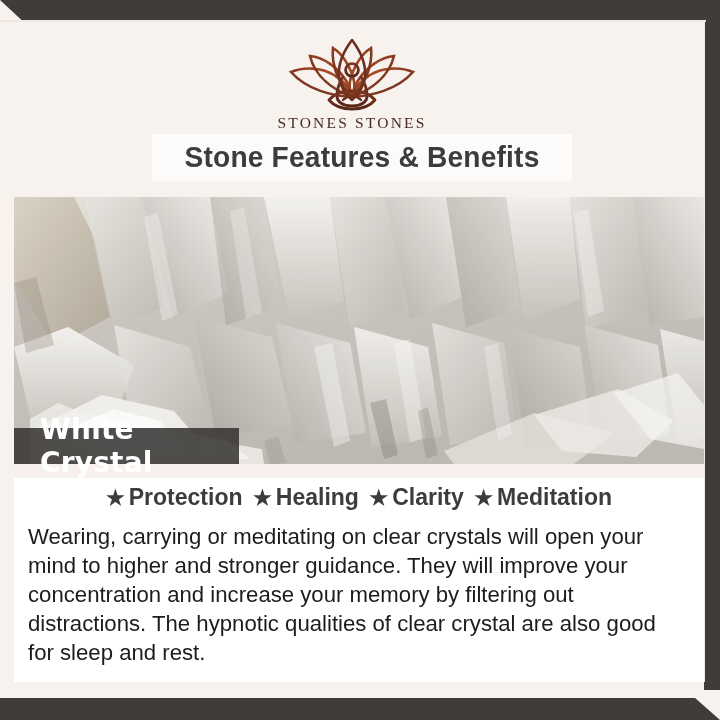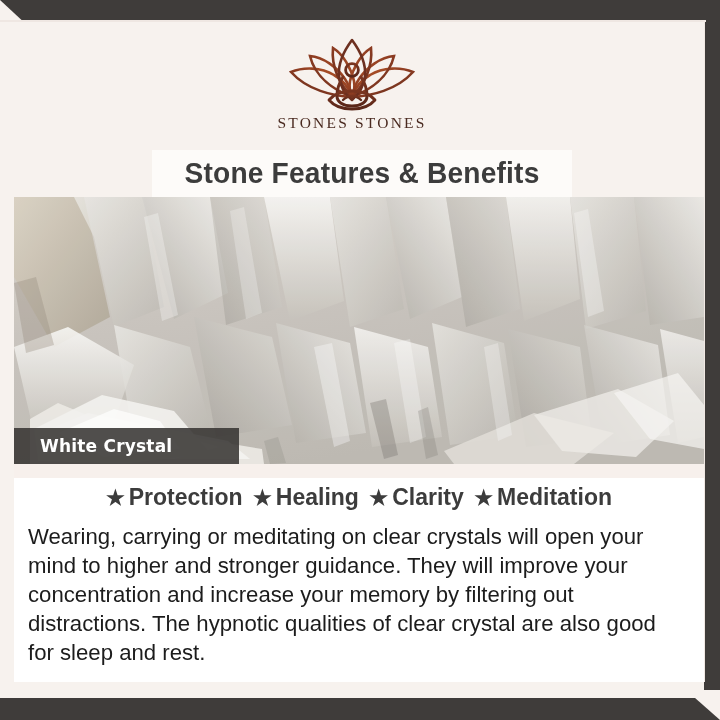--- a/index.html
+++ b/index.html
@@ -102,21 +102,21 @@
     font-size: 15.5px;
     letter-spacing: 2.2px;
     color: #4a2a20;
     text-align: center;
   }
 
   
   .title-banner {
     position: absolute;
     left: 152px;
-    top: 128px;
+    top: 112px;
     width: 420px;
     height: 47px;
     background: #fdfbf9;
     display: flex;
     align-items: center;
     justify-content: center;
     z-index: 6;
   }
   .title-text {
     font-family: "Liberation Sans Narrow", "Liberation Sans", sans-serif;
@@ -147,21 +147,21 @@
     width: 225px;
     height: 36px;
     background: rgba(56,53,51,0.88);
     display: flex;
     align-items: center;
     z-index: 5;
   }
   .photo-label-text {
     padding-left: 26px;
     color: #ffffff;
-    font-size: 17px;
+    font-size: 28px;
     font-weight: bold;
     letter-spacing: 0.2px;
     font-family: "DejaVu Sans", sans-serif;
   }
 
   
   .content {
     position: absolute;
     left: 14px;
     top: 442px;

